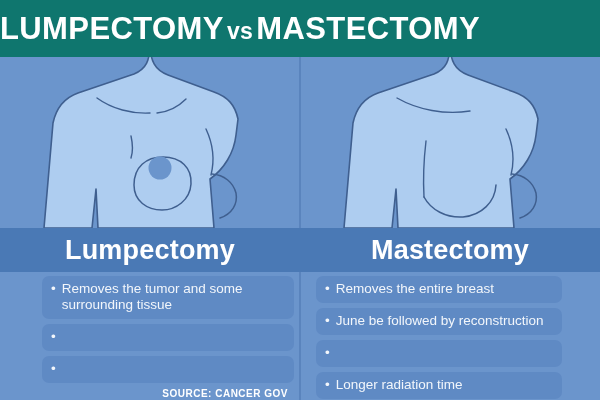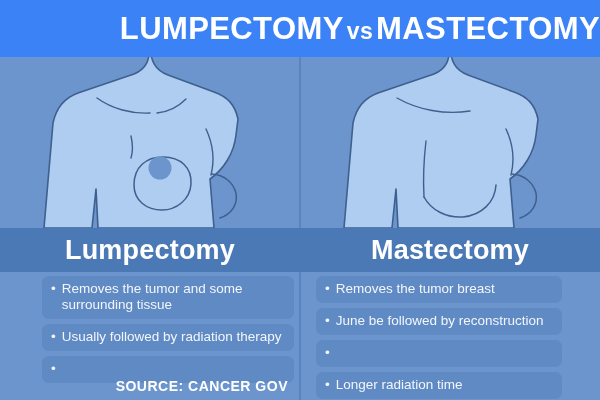--- a/index.html
+++ b/index.html
@@ -20,24 +20,24 @@
     background: #6b95cc;
   }
 
   
   .title-band {
     position: absolute;
     left: 0;
     top: 0;
     width: 600px;
     height: 57px;
-    background: #3b82f6;
+    background: #0f766e;
     display: flex;
     align-items: center;
-    justify-content: flex-end;
+    justify-content: flex-start;
   }
   .title-text {
     color: #ffffff;
     font-size: 31px;
     font-weight: bold;
     letter-spacing: 0.4px;
     white-space: nowrap;
   }
   .title-vs {
     font-size: 23px;
@@ -142,25 +142,25 @@
     line-height: 16px;
   }
   .pill .ptext {
     flex: 1 1 auto;
   }
 
   
   .source {
     position: absolute;
     left: 0;
-    top: 378px;
+    top: 388px;
     width: 288px;
     text-align: right;
     color: #ffffff;
-    font-size: 14px;
+    font-size: 10px;
     font-weight: bold;
     letter-spacing: 0.5px;
   }
 </style>
 </head>
 <body>
 
 <div id="infographic">
 
   <div class="title-band">
@@ -203,31 +203,30 @@
   <div class="subtitle left">Lumpectomy</div>
   <div class="subtitle right">Mastectomy</div>
 
   <div class="bullets left">
     <div class="pill">
       <span class="dot">•</span>
       <span class="ptext">Removes the tumor and some surrounding tissue</span>
     </div>
     <div class="pill">
       <span class="dot">•</span>
-      <span class="ptext">Usually followed by radiation therapy</span>
     </div>
     <div class="pill">
       <span class="dot">•</span>
     </div>
   </div>
 
   <div class="bullets right">
     <div class="pill">
       <span class="dot">•</span>
-      <span class="ptext">Removes the tumor breast</span>
+      <span class="ptext">Removes the entire breast</span>
     </div>
     <div class="pill">
       <span class="dot">•</span>
       <span class="ptext">June be followed by reconstruction</span>
     </div>
     <div class="pill">
       <span class="dot">•</span>
     </div>
     <div class="pill">
       <span class="dot">•</span>

